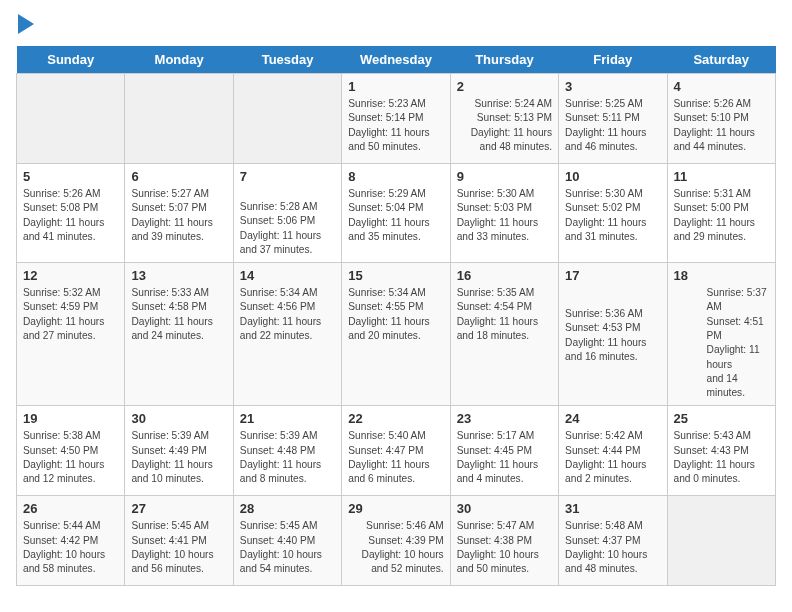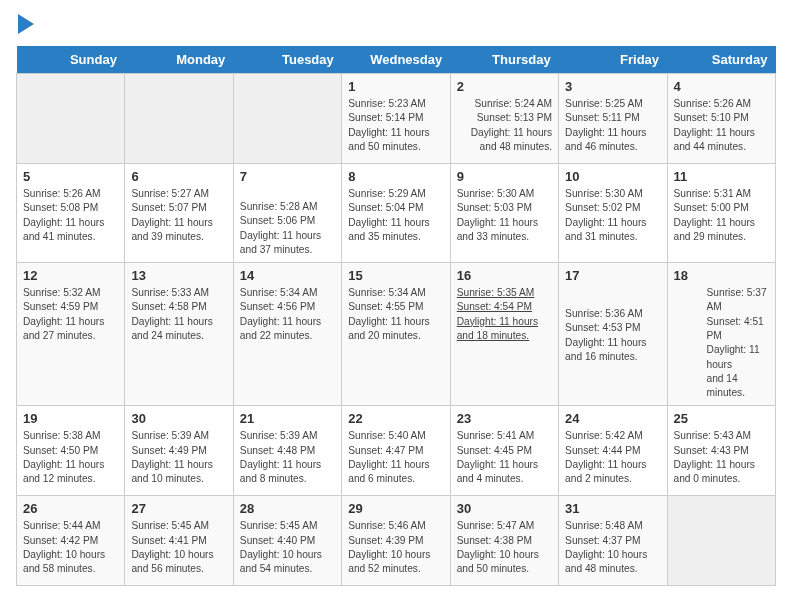--- a/index.html
+++ b/index.html
@@ -58,21 +58,21 @@
       color: #333;
     }
     table {
       width: 100%;
       border-collapse: collapse;
       table-layout: fixed;
     }
     thead th {
       background-color: #2a7fc4;
       color: white;
-      text-align: right;
+      text-align: center;
       padding: 6px 8px;
       font-size: 13px;
       font-weight: bold;
     }
     tbody td {
       border: 1px solid #ccc;
       vertical-align: top;
       padding: 5px 6px;
       font-size: 10.5px;
       color: #333;
@@ -236,21 +236,21 @@
         </td>
         <td>
           <span class="day-num">15</span>
           <div class="cell-text" style="white-space: pre-line;">Sunrise: 5:34 AM
 Sunset: 4:55 PM
 Daylight: 11 hours
 and 20 minutes.</div>
         </td>
         <td>
           <span class="day-num">16</span>
-          <div class="cell-text" style="white-space: pre-line; text-decoration: underline;">Sunrise: 5:35 AM
+          <div class="cell-text" style="white-space: pre-line;">Sunrise: 5:35 AM
 Sunset: 4:54 PM
 Daylight: 11 hours
 and 18 minutes.</div>
         </td>
         <td>
           <span class="day-num">17</span>
           <div class="cell-text" style="white-space: pre-line; margin-top: 24px;">Sunrise: 5:36 AM
 Sunset: 4:53 PM
 Daylight: 11 hours
 and 16 minutes.</div>
@@ -287,21 +287,21 @@
         </td>
         <td>
           <span class="day-num">22</span>
           <div class="cell-text" style="white-space: pre-line;">Sunrise: 5:40 AM
 Sunset: 4:47 PM
 Daylight: 11 hours
 and 6 minutes.</div>
         </td>
         <td>
           <span class="day-num">23</span>
-          <div class="cell-text" style="white-space: pre-line;">Sunrise: 5:41 AM
+          <div class="cell-text" style="white-space: pre-line;">Sunrise: 5:17 AM
 Sunset: 4:45 PM
 Daylight: 11 hours
 and 4 minutes.</div>
         </td>
         <td>
           <span class="day-num">24</span>
           <div class="cell-text" style="white-space: pre-line;">Sunrise: 5:42 AM
 Sunset: 4:44 PM
 Daylight: 11 hours
 and 2 minutes.</div>
@@ -331,21 +331,21 @@
         </td>
         <td>
           <span class="day-num">28</span>
           <div class="cell-text" style="white-space: pre-line;">Sunrise: 5:45 AM
 Sunset: 4:40 PM
 Daylight: 10 hours
 and 54 minutes.</div>
         </td>
         <td>
           <span class="day-num">29</span>
-          <div class="cell-text" style="white-space: pre-line;">Sunrise: 5:46 AM
+          <div class="cell-text" style="white-space: pre-line; text-align: right;">Sunrise: 5:46 AM
 Sunset: 4:39 PM
 Daylight: 10 hours
 and 52 minutes.</div>
         </td>
         <td>
           <span class="day-num">30</span>
           <div class="cell-text" style="white-space: pre-line;">Sunrise: 5:47 AM
 Sunset: 4:38 PM
 Daylight: 10 hours
 and 50 minutes.</div>

